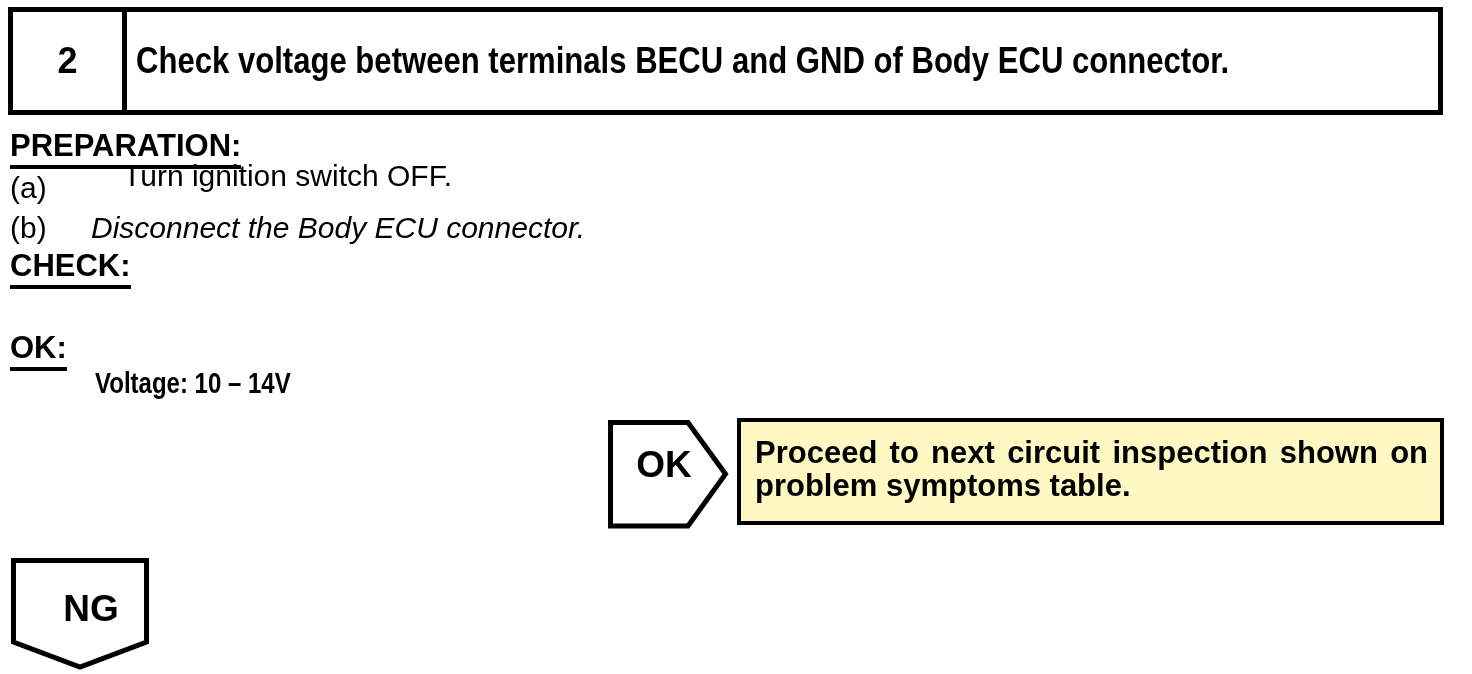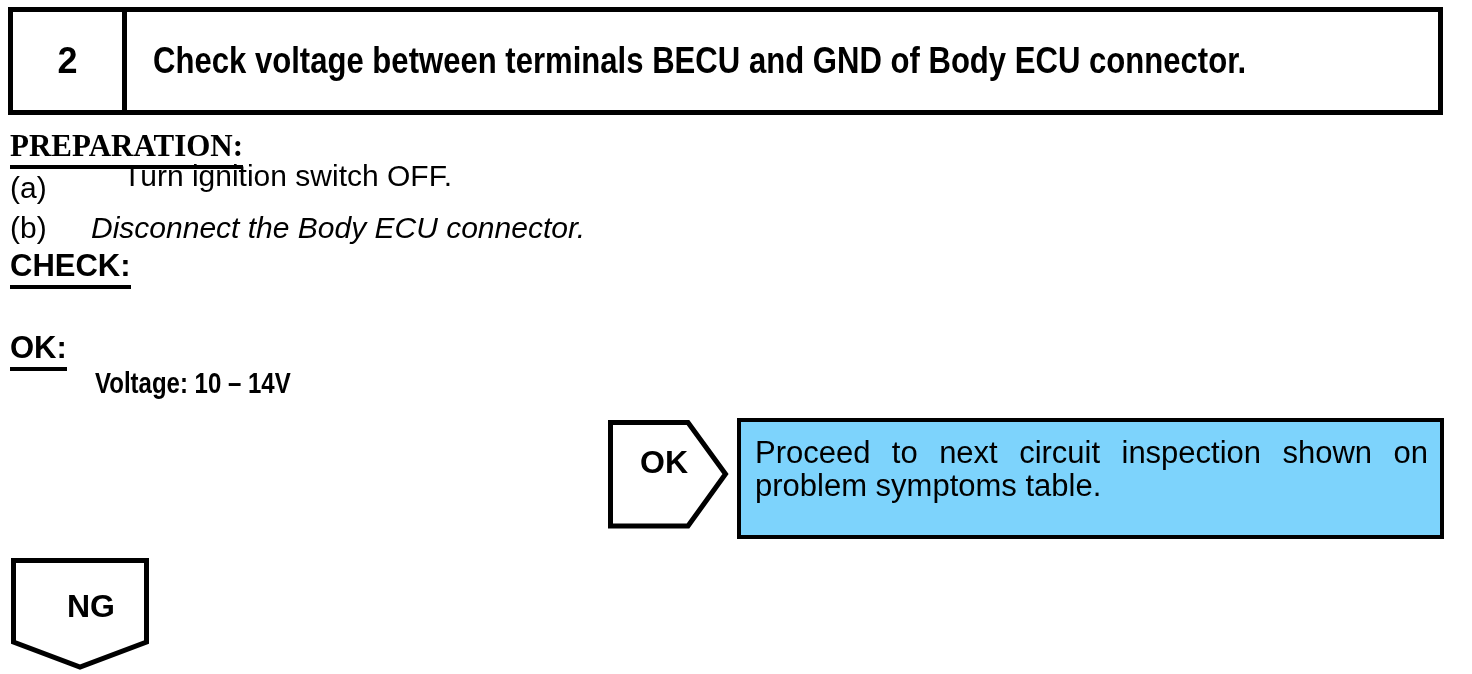--- a/index.html
+++ b/index.html
@@ -34,21 +34,21 @@
     display: flex;
     align-items: center;
     justify-content: center;
     font-weight: bold;
     font-size: 36px;
   }
   .step-title-cell {
     flex: 1;
     display: flex;
     align-items: center;
-    padding-left: 26px;
+    padding-left: 9px;
     overflow: hidden;
     border-radius: 10px;
   }
   .step-title {
     font-weight: bold;
     font-size: 37px;
     white-space: nowrap;
     transform: scaleX(0.84);
     transform-origin: left center;
   }
@@ -86,61 +86,61 @@
   .flow-shape { position: absolute; }
   .flow-shape polygon {
     fill: #ffffff;
     stroke: #000000;
     stroke-width: 5;
     stroke-linejoin: miter;
   }
   .flow-label {
     position: absolute;
     font-weight: bold;
-    font-size: 32px;
+    font-size: 37px;
     text-align: center;
     white-space: nowrap;
   }
   .ok-shape { left: 608px; top: 420px; }
   .ok-label { left: 608px; top: 444px; width: 112px; }
   .ng-shape { left: 11px; top: 558px; }
   .ng-label { left: 11px; top: 588px; width: 160px; }
 
   .ok-action-box {
     position: absolute;
     left: 737px;
     top: 418px;
     width: 707px;
-    height: 121px;
+    height: 107px;
     border: 4px solid #000;
     box-sizing: border-box;
     padding: 14px 12px 0 14px;
-    font-weight: normal;
+    font-weight: bold;
     font-size: 31px;
     line-height: 33px;
-    background: #7dd3fc;
+    background: #fef9c3;
   }
   .flow-line-justify {
     text-align: justify;
     text-align-last: justify;
   }
 </style>
 </head>
 <body>
 
 <div class="page">
 
   <div class="step-header">
     <div class="step-number-cell">2</div>
     <div class="step-title-cell">
       <span class="step-title">Check voltage between terminals BECU and GND of Body ECU connector.</span>
     </div>
   </div>
 
-  <div class="sec-heading" style="top:130px;font-family:Liberation Serif, serif;">PREPARATION:</div>
+  <div class="sec-heading" style="top:130px;">PREPARATION:</div>
 
   <div class="body-text item-label" style="top:172px;">(a)</div>
   <div class="body-text item-text" style="top:160px;margin-left:32px;">Turn ignition switch OFF.</div>
 
   <div class="body-text item-label" style="top:212px;">(b)</div>
   <div class="body-text item-text" style="top:212px;font-style:italic;">Disconnect the Body ECU connector.</div>
 
   <div class="sec-heading" style="top:250px;">CHECK:</div>
 
   <div class="sec-heading" style="top:332px;">OK:</div>

